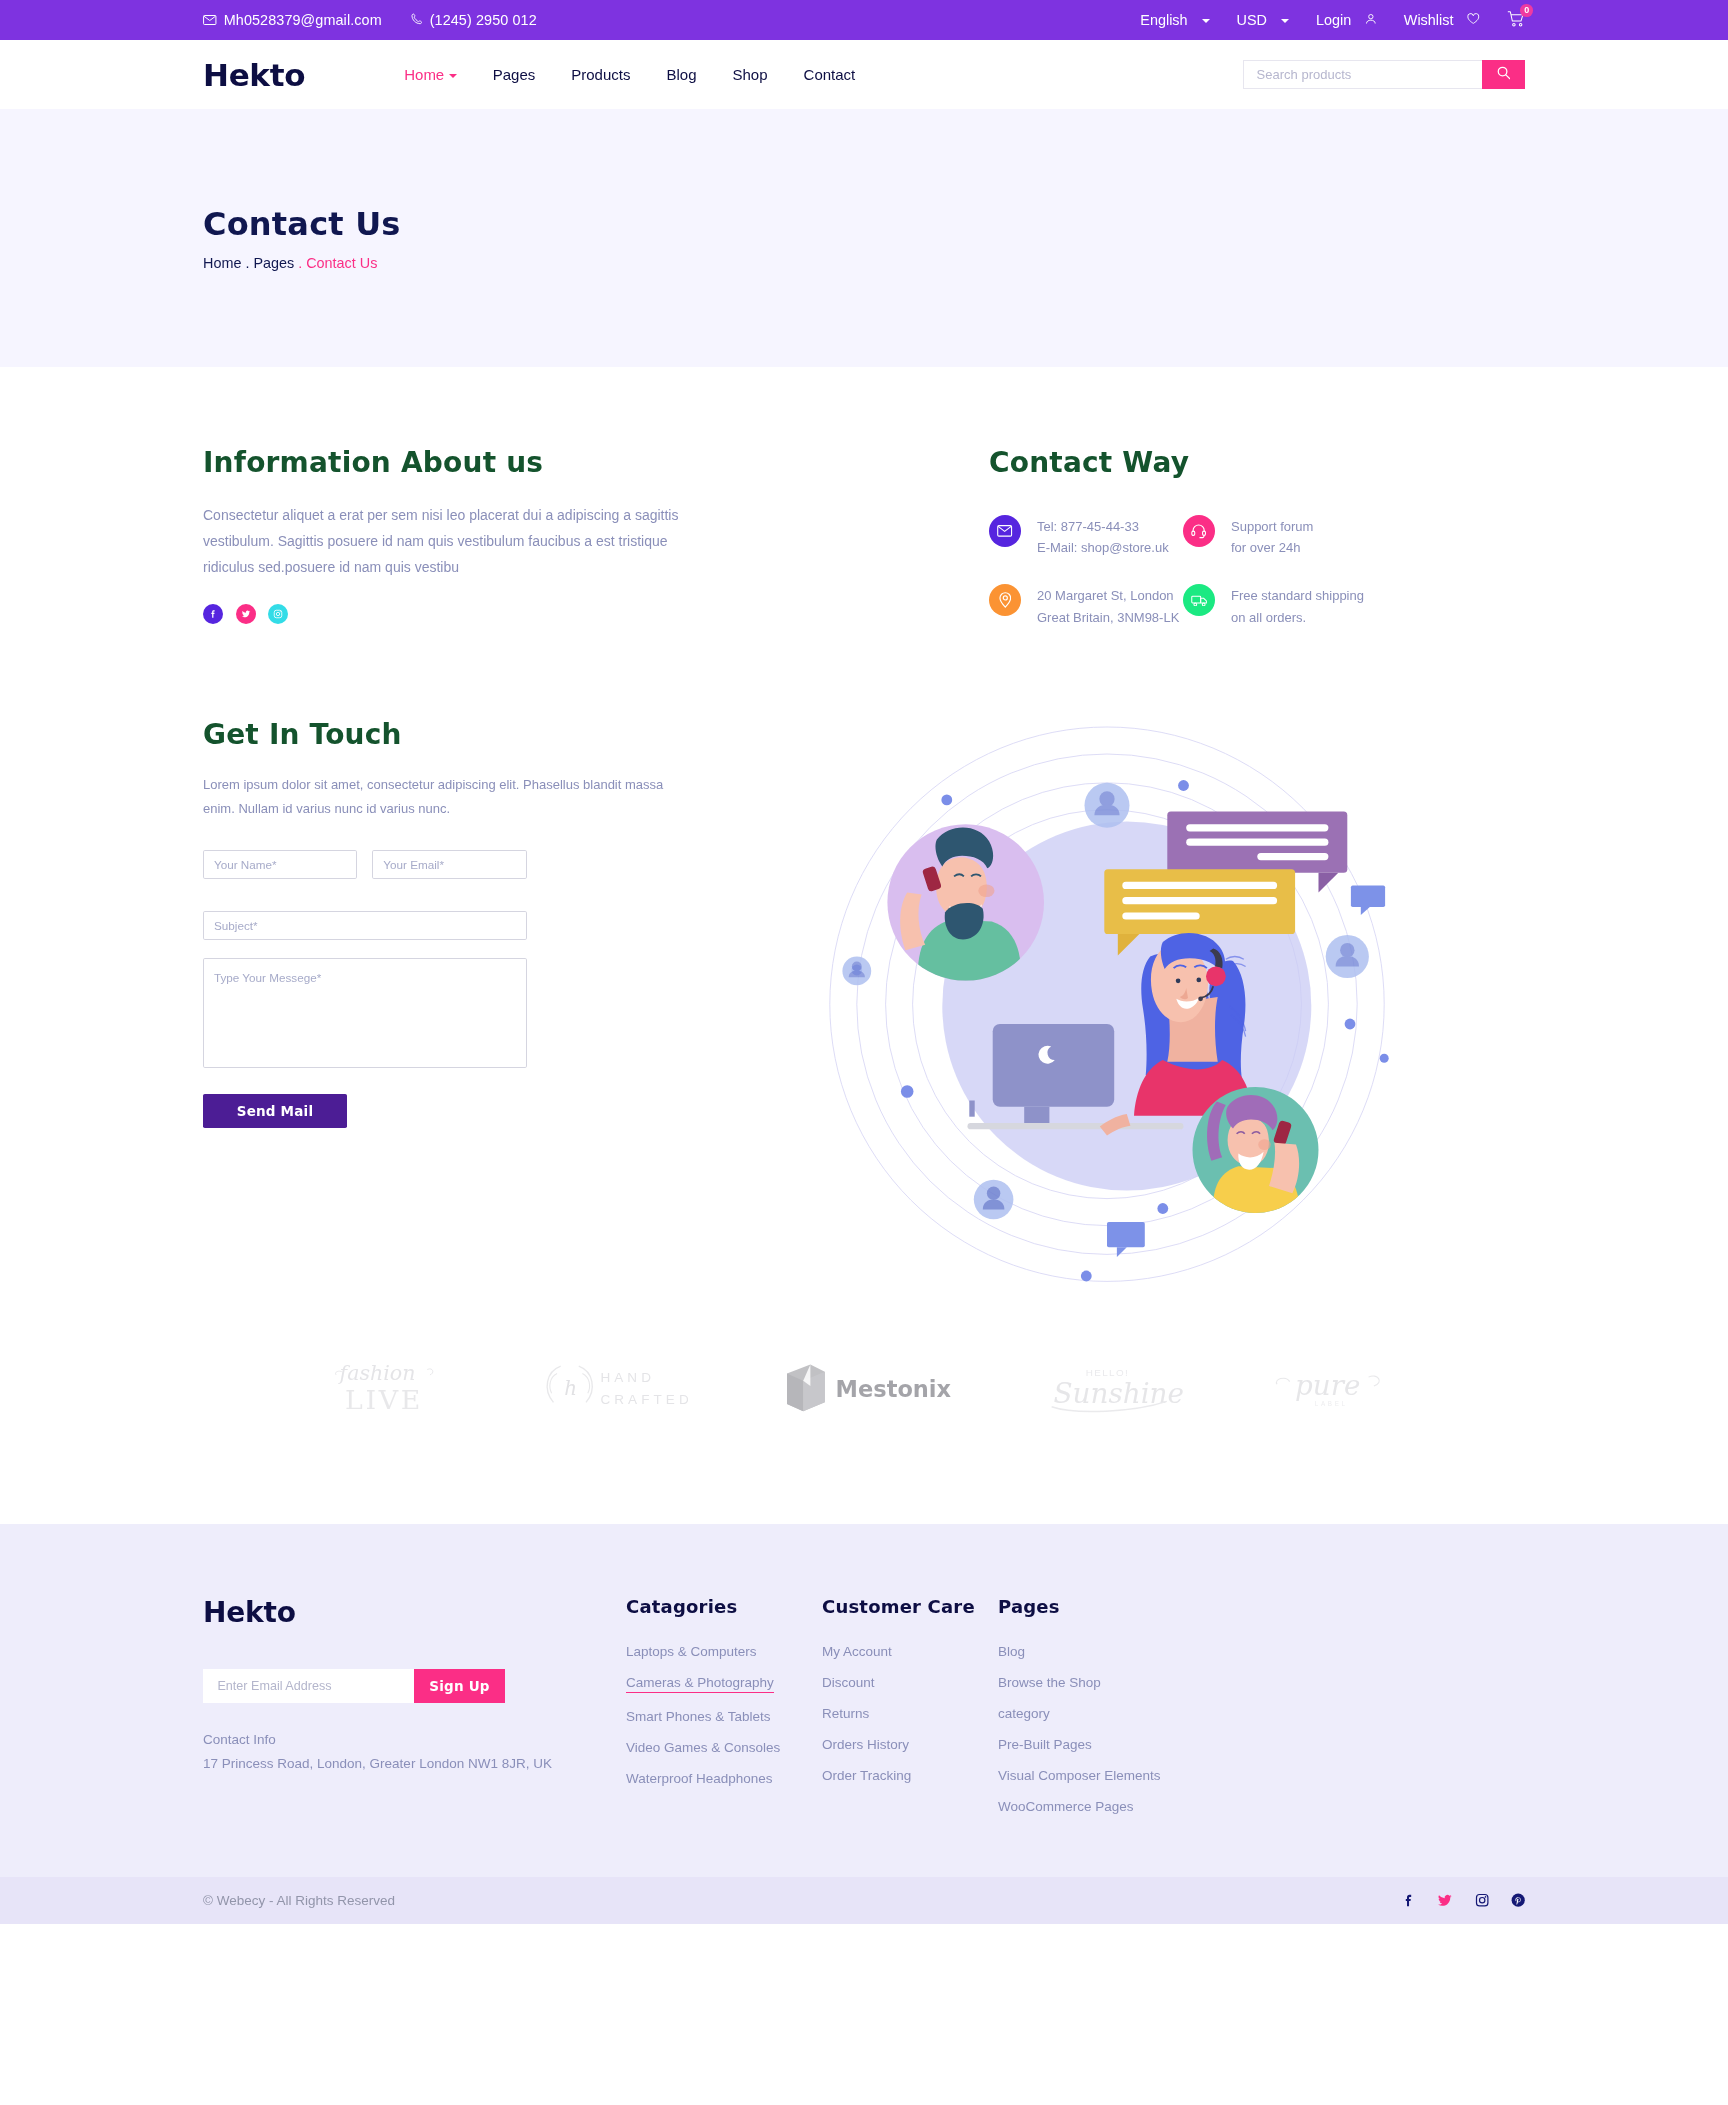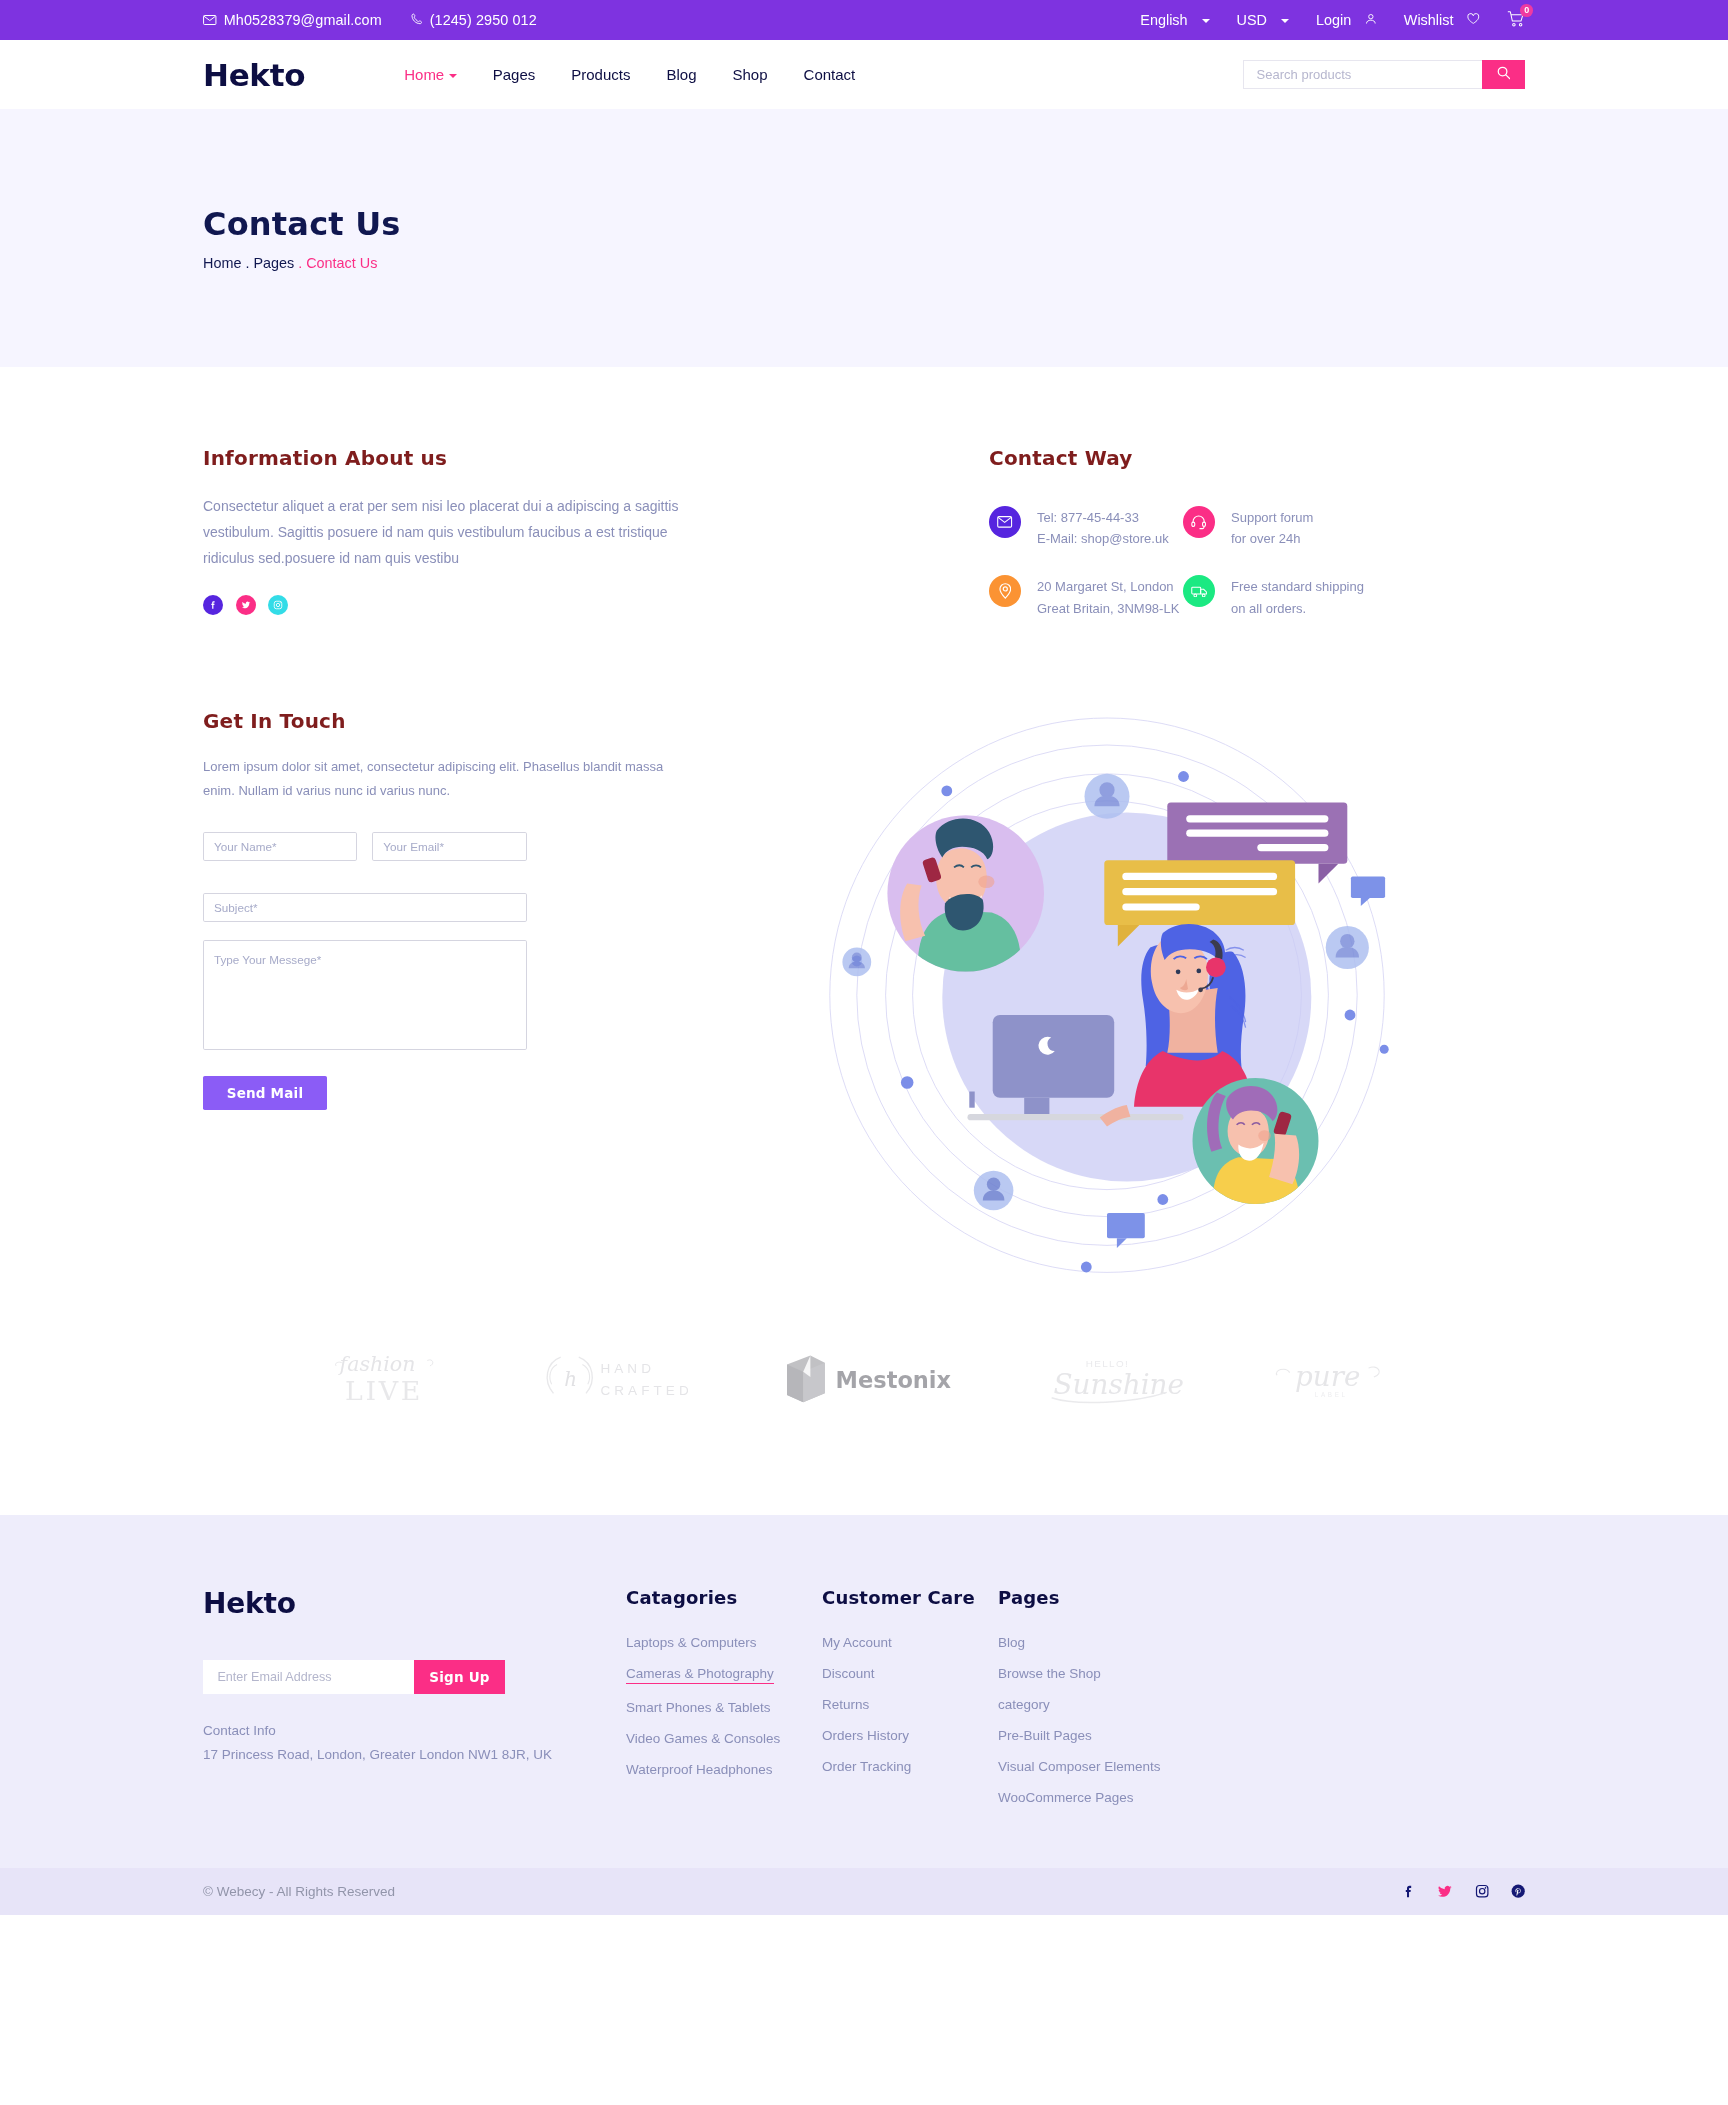--- a/index.html
+++ b/index.html
@@ -91,21 +91,21 @@
   .crumb .cur { color: #FB2E86; }
   .crumb .sep { color: #101750; }
 
   
   .info-sec { padding: 79px 0 0; }
   .info-grid { display: flex; padding: 0 32px; }
   .info-left { width: 540px; }
   .info-right { margin-left: 246px; flex: 1; }
   .sec-title {
     font-family: "DejaVu Sans", sans-serif;
-    font-size: 20px; color: #7f1d1d; font-weight: 700; letter-spacing: 0.2px;
+    font-size: 28px; color: #14532d; font-weight: 700; letter-spacing: 0.2px;
   }
   .info-p {
     margin-top: 23.4px; font-size: 14px; line-height: 26px; color: #8A8FB9;
     max-width: 477px;
   }
   .socials { margin-top: 23.4px; display: flex; gap: 12.6px; }
   .soc {
     width: 20px; height: 20px; border-radius: 50%;
     display: flex; align-items: center; justify-content: center; cursor: pointer;
   }
@@ -135,21 +135,21 @@
   .fld-email { width: 155px; }
   .fld-subject { width: 324px; margin-top: 32px; }
   .fld-msg {
     width: 324px; height: 110px; margin-top: 18px; resize: none; padding: 10px;
     border: 0.9px solid #D5D5E0; border-radius: 1.8px; font-size: 11.7px; color: #9A9CB6;
     outline: none; font-family: "Liberation Sans", sans-serif; background: #fff;
     line-height: 18px;
   }
   .fld-msg::placeholder { color: #A7ABC9; }
   .send-btn {
-    margin-top: 23.4px; width: 124px; height: 34px; background: #8b5cf6;
+    margin-top: 23.4px; width: 144px; height: 34px; background: #4c1d95;
     color: #fff; border: none; border-radius: 1.8px; font-size: 13.5px; cursor: pointer;
     font-family: "DejaVu Sans", sans-serif; font-weight: 600; letter-spacing: 0.2px;
   }
   .touch-right { flex: 1; display: flex; justify-content: center; position: relative; }
 
   
   .brands {
     padding: 63px 32px 108px;
     display: flex; align-items: center; justify-content: space-between;
     max-width: 1125px; margin: 0 auto;

